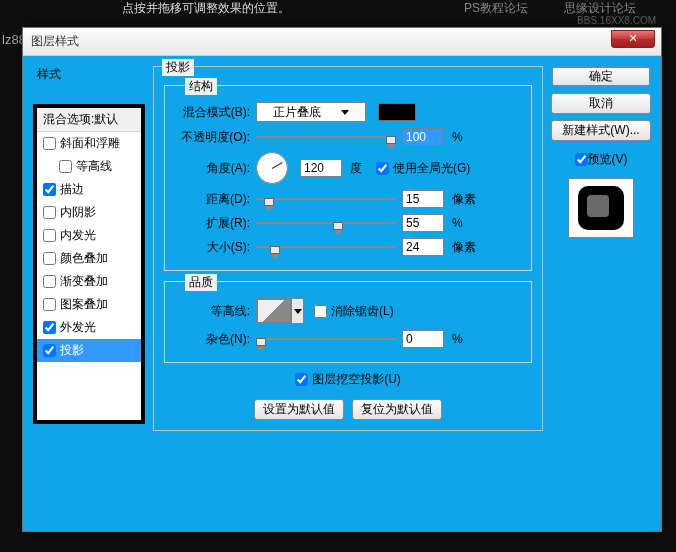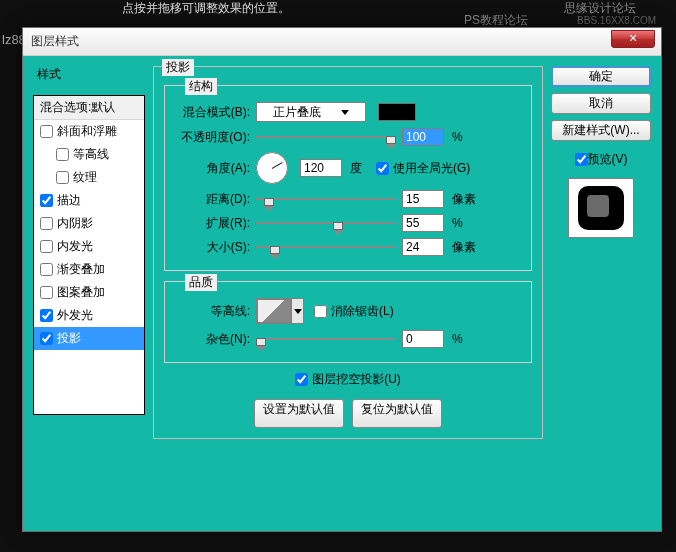--- a/index.html
+++ b/index.html
@@ -1,28 +1,28 @@
 <!DOCTYPE html>
 <html><head>
 <meta charset="utf-8">
 <style>
 *{box-sizing:border-box;margin:0;padding:0;font-family:"Microsoft YaHei",SimSun,sans-serif;font-size:12px}
 body{background:#1a1a1a;width:676px;height:552px;overflow:hidden;position:relative}
 .backdrop{position:absolute;inset:0;background:#0f0f0f}
 .backdrop-text{color:#ddd;position:absolute;top:0;left:122px}
 .backdrop-watermark{color:#888;position:absolute;top:0;right:40px}
 .backdrop-watermark2{color:#666;position:absolute;top:15px;right:20px;font-size:10px}
-.dialog{position:absolute;top:27px;left:22px;width:640px;height:505px;background:#14b8a6;border:1px solid #707070;box-shadow:0 0 15px rgba(0,0,0,.6)}
+.dialog{position:absolute;top:27px;left:22px;width:640px;height:505px;background:#0ea5e9;border:1px solid #707070;box-shadow:0 0 15px rgba(0,0,0,.6)}
 .titlebar{height:28px;background:linear-gradient(#fdfdfd,#e8e8e8);border-bottom:1px solid #d0d0d0;display:flex;align-items:center;padding:0 8px;position:relative}
 .titlebar-text{color:#333}
 .close-btn{position:absolute;right:6px;top:2px;width:44px;height:18px;background:linear-gradient(#e77,#c43a3a 49%,#b82c2c 50%,#a01f1f);border:1px solid #8a1f1f;border-radius:0 0 3px 3px;color:#fff;text-align:center;line-height:14px;font-size:11px;cursor:pointer}
 .body{display:flex;padding:10px;gap:8px;height:calc(100% - 28px)}
 .styles-col{width:112px}
-.styles-label{margin-bottom:12px;margin-left:4px}
-.styles-box{border:1px solid #000000;background:#fff;height:320px}
+.styles-label{margin-bottom:21px;margin-left:4px}
+.styles-box{border:4px solid #000000;background:#fff;height:320px}
 .style-row{padding:3px 6px;display:flex;align-items:center;gap:4px;cursor:pointer}
 .style-row.blend{background:#f0f0f0;border-bottom:1px solid #d8d8d8}
 .style-row.sel{background:#3399ff;color:#fff}
 .style-row input[type=checkbox]{width:13px;height:13px}
 .indent{padding-left:22px}
 .main-col{flex:1}
 .group{border:1px solid #c0c0c0;padding:8px 10px 10px;margin-bottom:6px;position:relative}
 .group-title{position:absolute;top:-8px;left:8px;background:#f0f0f0;padding:0 4px}
 .subgroup{border:1px solid #d0d0d0;padding:10px 10px 8px;margin-top:10px;position:relative}
 .subgroup-title{position:absolute;top:-8px;left:20px;background:#f0f0f0;padding:0 4px}
@@ -38,36 +38,36 @@
 .num{width:42px;height:18px;border:1px solid #808080;background:#fff;text-align:left;padding:0 3px;line-height:16px}
 .num.sel{background:#3399ff;color:#fff}
 .unit{margin-left:2px}
 .angle-dial{width:32px;height:32px;border:1px solid #888;border-radius:50%;background:#fdfdfd;position:relative;margin-right:6px}
 .angle-dial::after{content:"";position:absolute;top:50%;left:50%;width:12px;height:1px;background:#333;transform-origin:left;transform:rotate(-30deg)}
 .chk{display:flex;align-items:center;gap:4px}
 .contour{width:34px;height:24px;border:1px solid #808080;background:linear-gradient(135deg,#eee 0%,#eee 50%,#888 50%,#888 100%);display:inline-block}
 .contour-wrap{display:flex;align-items:center;border:1px solid #808080}
 .contour-dd{width:12px;height:24px;background:#e8e8e8;border-left:1px solid #808080;display:flex;align-items:center;justify-content:center}
 .btn-row{display:flex;gap:8px;justify-content:center;margin-top:10px}
-.btn{min-width:88px;height:29px;border:1px solid #888;background:linear-gradient(#fefefe,#e4e4e4);border-radius:3px;text-align:center;line-height:19px;cursor:pointer;padding:0 8px}
+.btn{min-width:88px;height:21px;border:1px solid #888;background:linear-gradient(#fefefe,#e4e4e4);border-radius:3px;text-align:center;line-height:19px;cursor:pointer;padding:0 8px}
 .side-col{width:100px;display:flex;flex-direction:column;gap:6px;align-items:stretch}
 .side-btn{height:21px;border:1px solid #888;background:linear-gradient(#fefefe,#e4e4e4);border-radius:3px;text-align:center;line-height:19px;cursor:pointer}
 .side-btn.primary{border:2px solid #4a90d9;line-height:17px}
 .preview-chk{display:flex;align-items:center;justify-content:center;gap:0;margin-top:4px}
 .preview-box{width:66px;height:60px;background:#fff;border:1px solid #808080;margin:4px auto 0;display:flex;align-items:center;justify-content:center}
 .preview-shape{width:46px;height:44px;background:#000;border-radius:10px;position:relative}
 .preview-shape::after{content:"";position:absolute;top:9px;left:9px;width:22px;height:22px;background:#6b6b6b;border-radius:4px}
 </style>
 </head>
 <body>
 
 <div class="backdrop">
   <div class="backdrop-text">点按并拖移可调整效果的位置。</div>
   <div class="backdrop-watermark">思缘设计论坛</div>
-  <div style="position:absolute;top:12px;right:148px;color:#888">PS教程论坛</div>
+  <div style="position:absolute;top:0;right:148px;color:#888">PS教程论坛</div>
   <div class="backdrop-watermark2">BBS.16XX8.COM</div>
   <div style="position:absolute;top:32px;left:2px;color:#aaa;font-size:13px">lz88</div>
 </div>
 
 <div class="dialog">
   <div class="titlebar">
     <span class="titlebar-text">图层样式</span>
     <div class="close-btn">✕</div>
   </div>
   <div class="body">
@@ -79,35 +79,35 @@
           </div>
         <div id="styles-rows">
             <div class="style-row">
               <input type="checkbox" style="">
               <span>斜面和浮雕</span>
             </div>
             <div class="style-row indent">
               <input type="checkbox" style="">
               <span>等高线</span>
             </div>
-            <div class="style-row indent">
-              <input type="checkbox" style="">
-              <span>纹理</span>
-            </div>
             <div class="style-row">
               <input type="checkbox" checked="" style="">
               <span>描边</span>
             </div>
             <div class="style-row">
               <input type="checkbox" style="">
               <span>内阴影</span>
             </div>
             <div class="style-row">
               <input type="checkbox" style="">
               <span>内发光</span>
+            </div>
+            <div class="style-row">
+              <input type="checkbox" style="">
+              <span>颜色叠加</span>
             </div>
             <div class="style-row">
               <input type="checkbox" style="">
               <span>渐变叠加</span>
             </div>
             <div class="style-row">
               <input type="checkbox" style="">
               <span>图案叠加</span>
             </div>
             <div class="style-row">

